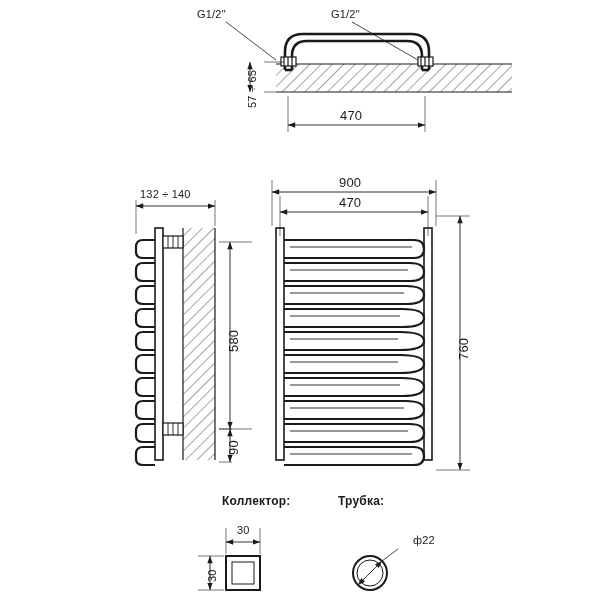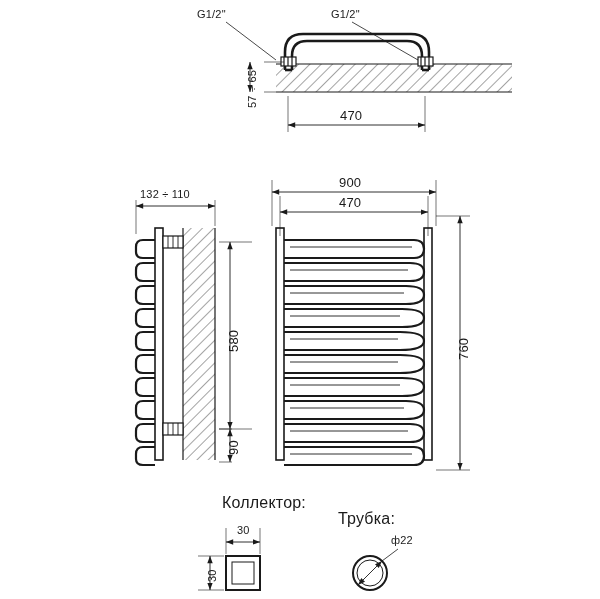--- a/index.html
+++ b/index.html
@@ -1,19 +1,19 @@
 <!DOCTYPE html>
 <html><head>
 <meta charset="utf-8">
 <style>
   html,body{margin:0;padding:0;background:#ffffff;}
   body{width:600px;height:599px;position:relative;font-family:"Liberation Sans",sans-serif;color:#1a1a1a;overflow:hidden;}
   #sheet{position:absolute;left:0;top:0;width:600px;height:599px;}
   .lbl{position:absolute;font-size:11px;letter-spacing:0.2px;white-space:nowrap;}
-  .lbl.b{font-weight:normal;font-size:16px;}
+  .lbl.b{font-weight:bold;font-size:12px;}
   .vert{transform-origin:left top;}
 </style>
 </head>
 <body>
 
 <svg id="sheet" viewBox="0 0 600 599">
   <defs>
     <pattern id="hatch" width="8" height="8" patternUnits="userSpaceOnUse" patternTransform="rotate(45)">
       <line x1="0" y1="0" x2="0" y2="8" stroke="#1a1a1a" stroke-width="0.8"></line>
     </pattern>
@@ -170,26 +170,26 @@
     </g>
 
   </g>
 </svg>
 
 <div class="lbl" style="left:197px;top:8px;">G1/2"</div>
 <div class="lbl" style="left:331px;top:8px;">G1/2"</div>
 <div class="lbl" style="left:340px;top:108px;font-size:13px;">470</div>
 <div class="lbl vert" style="left:246px;top:108px;transform:rotate(-90deg);">57 ÷ 65</div>
 
-<div class="lbl" style="left:140px;top:188px;">132 ÷ 110</div>
+<div class="lbl" style="left:140px;top:188px;">132 ÷ 140</div>
 <div class="lbl vert" style="left:226px;top:352px;transform:rotate(-90deg);font-size:13px;">580</div>
 <div class="lbl vert" style="left:226px;top:455px;transform:rotate(-90deg);font-size:13px;">90</div>
 
 <div class="lbl" style="left:339px;top:175px;font-size:13px;">900</div>
 <div class="lbl" style="left:339px;top:195px;font-size:13px;">470</div>
 <div class="lbl vert" style="left:456px;top:360px;transform:rotate(-90deg);font-size:13px;">760</div>
 
 <div class="lbl b" style="left:222px;top:494px;">Коллектор:</div>
 <div class="lbl" style="left:237px;top:524px;">30</div>
 <div class="lbl vert" style="left:206px;top:582px;transform:rotate(-90deg);">30</div>
 
-<div class="lbl b" style="left:338px;top:494px;margin-top:16px;">Трубка:</div>
-<div class="lbl" style="left:391px;top:534px;">ф22</div>
+<div class="lbl b" style="left:338px;top:494px;">Трубка:</div>
+<div class="lbl" style="left:413px;top:534px;">ф22</div>
 
 </body></html>

